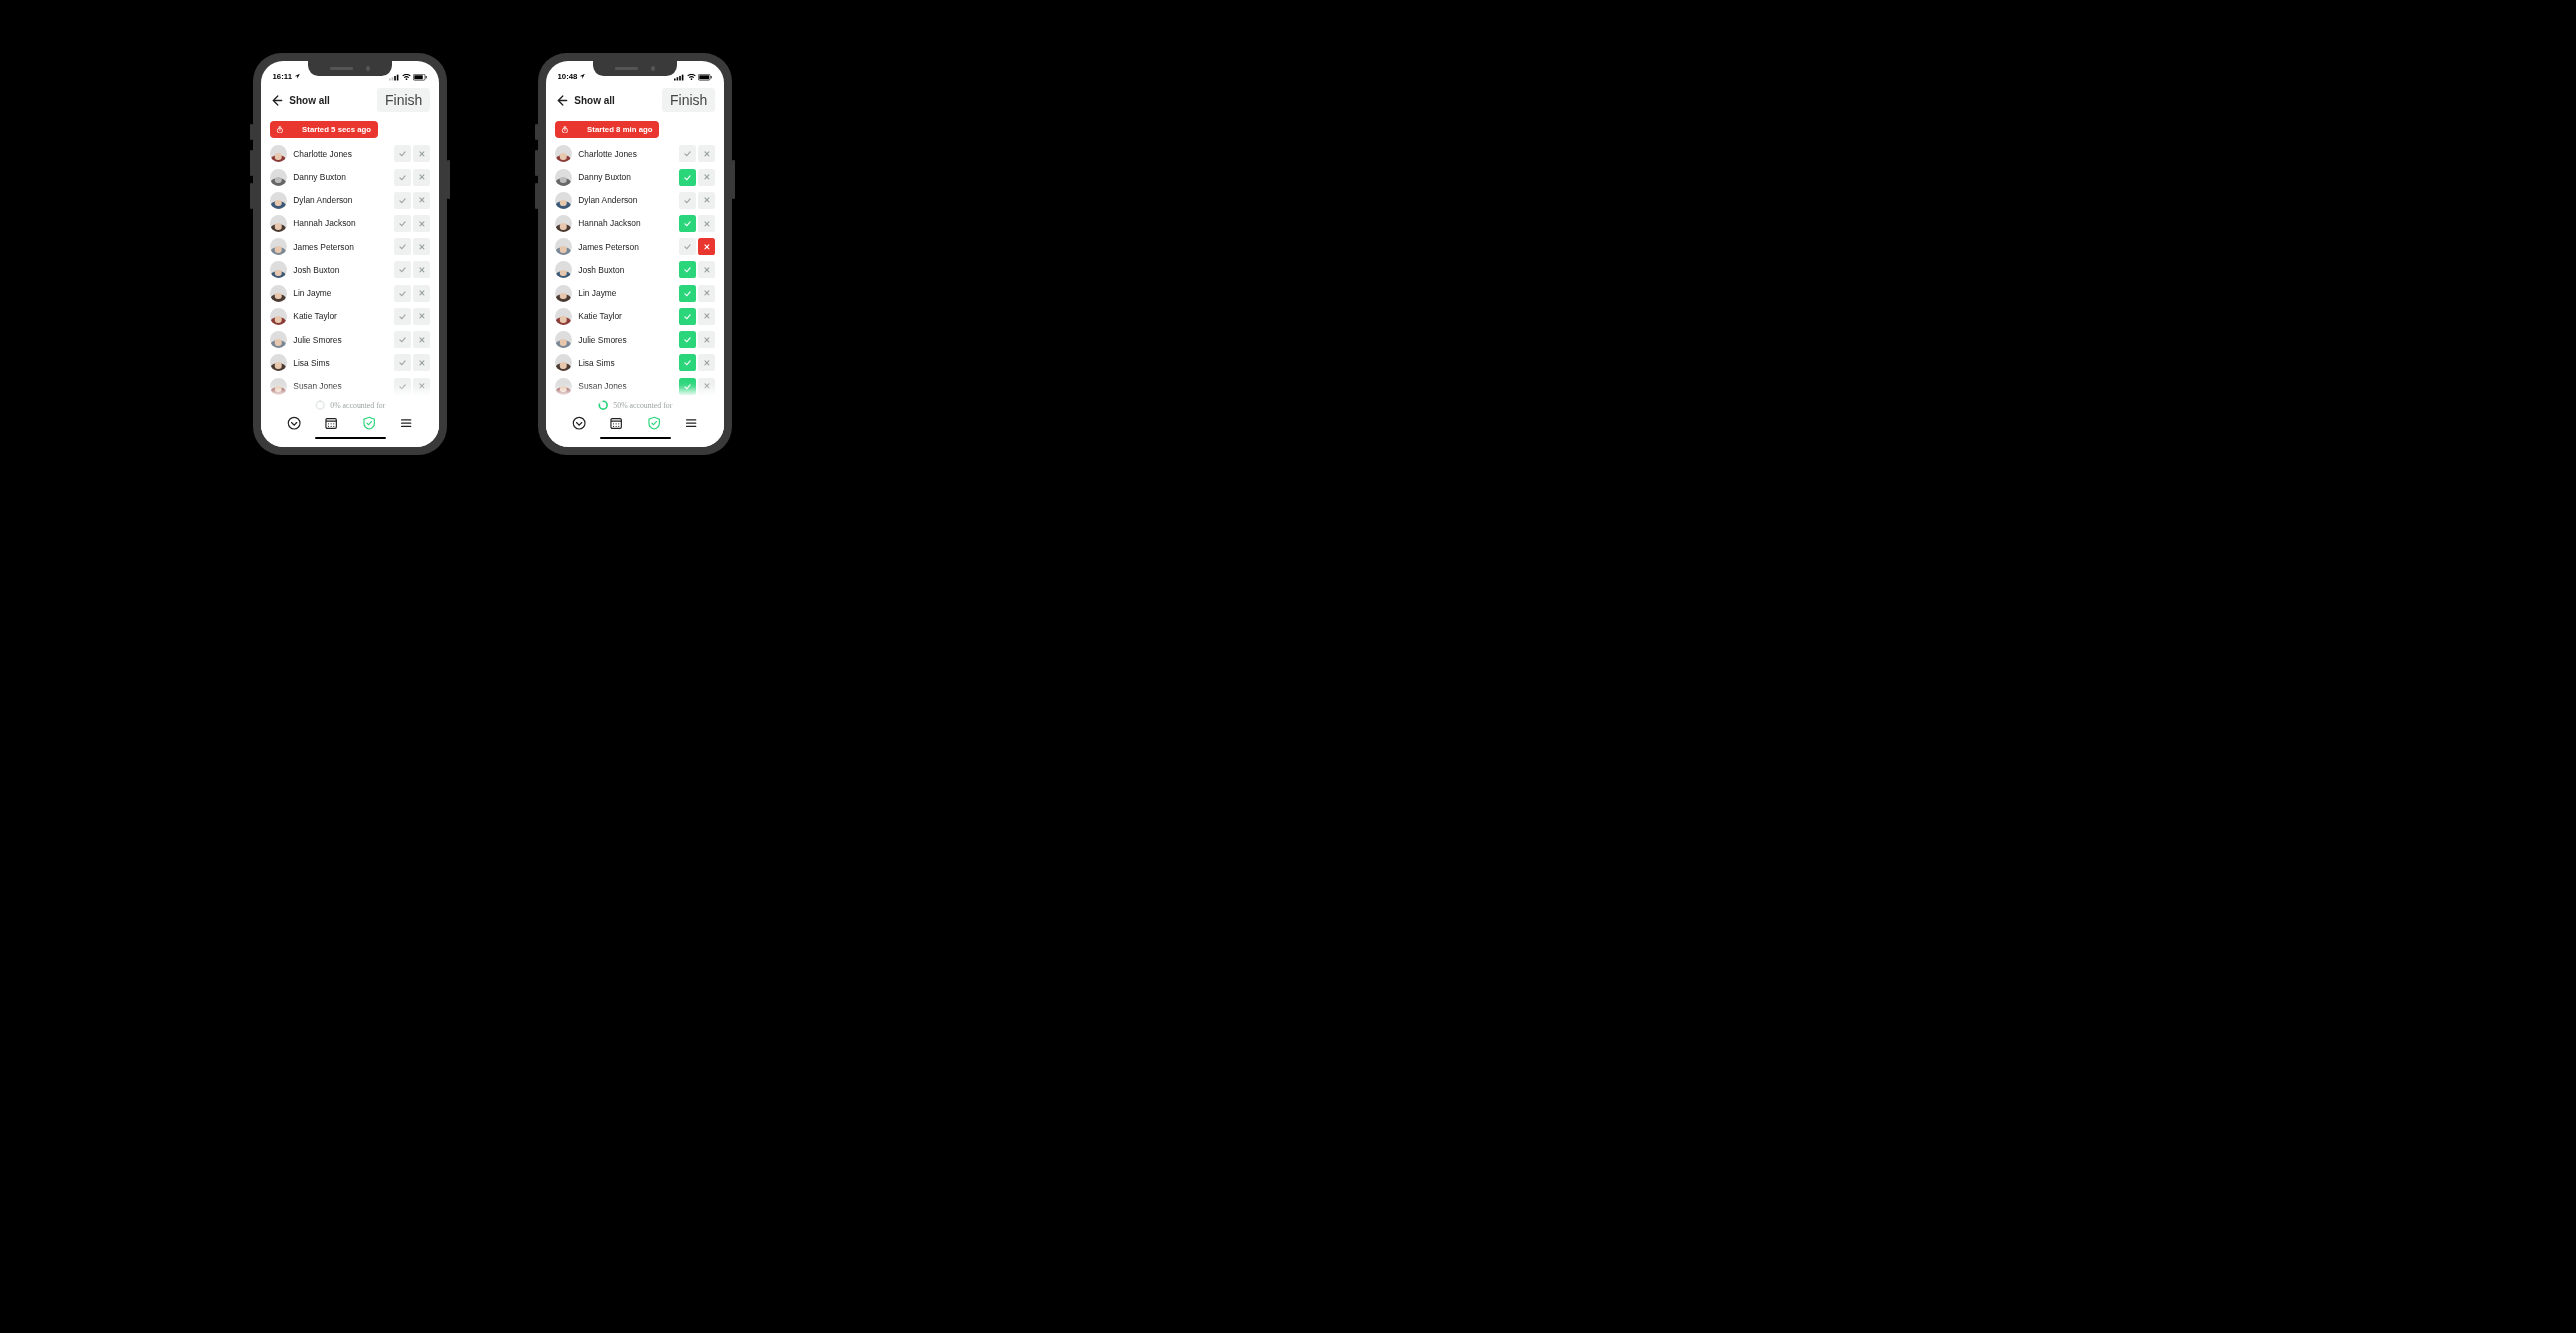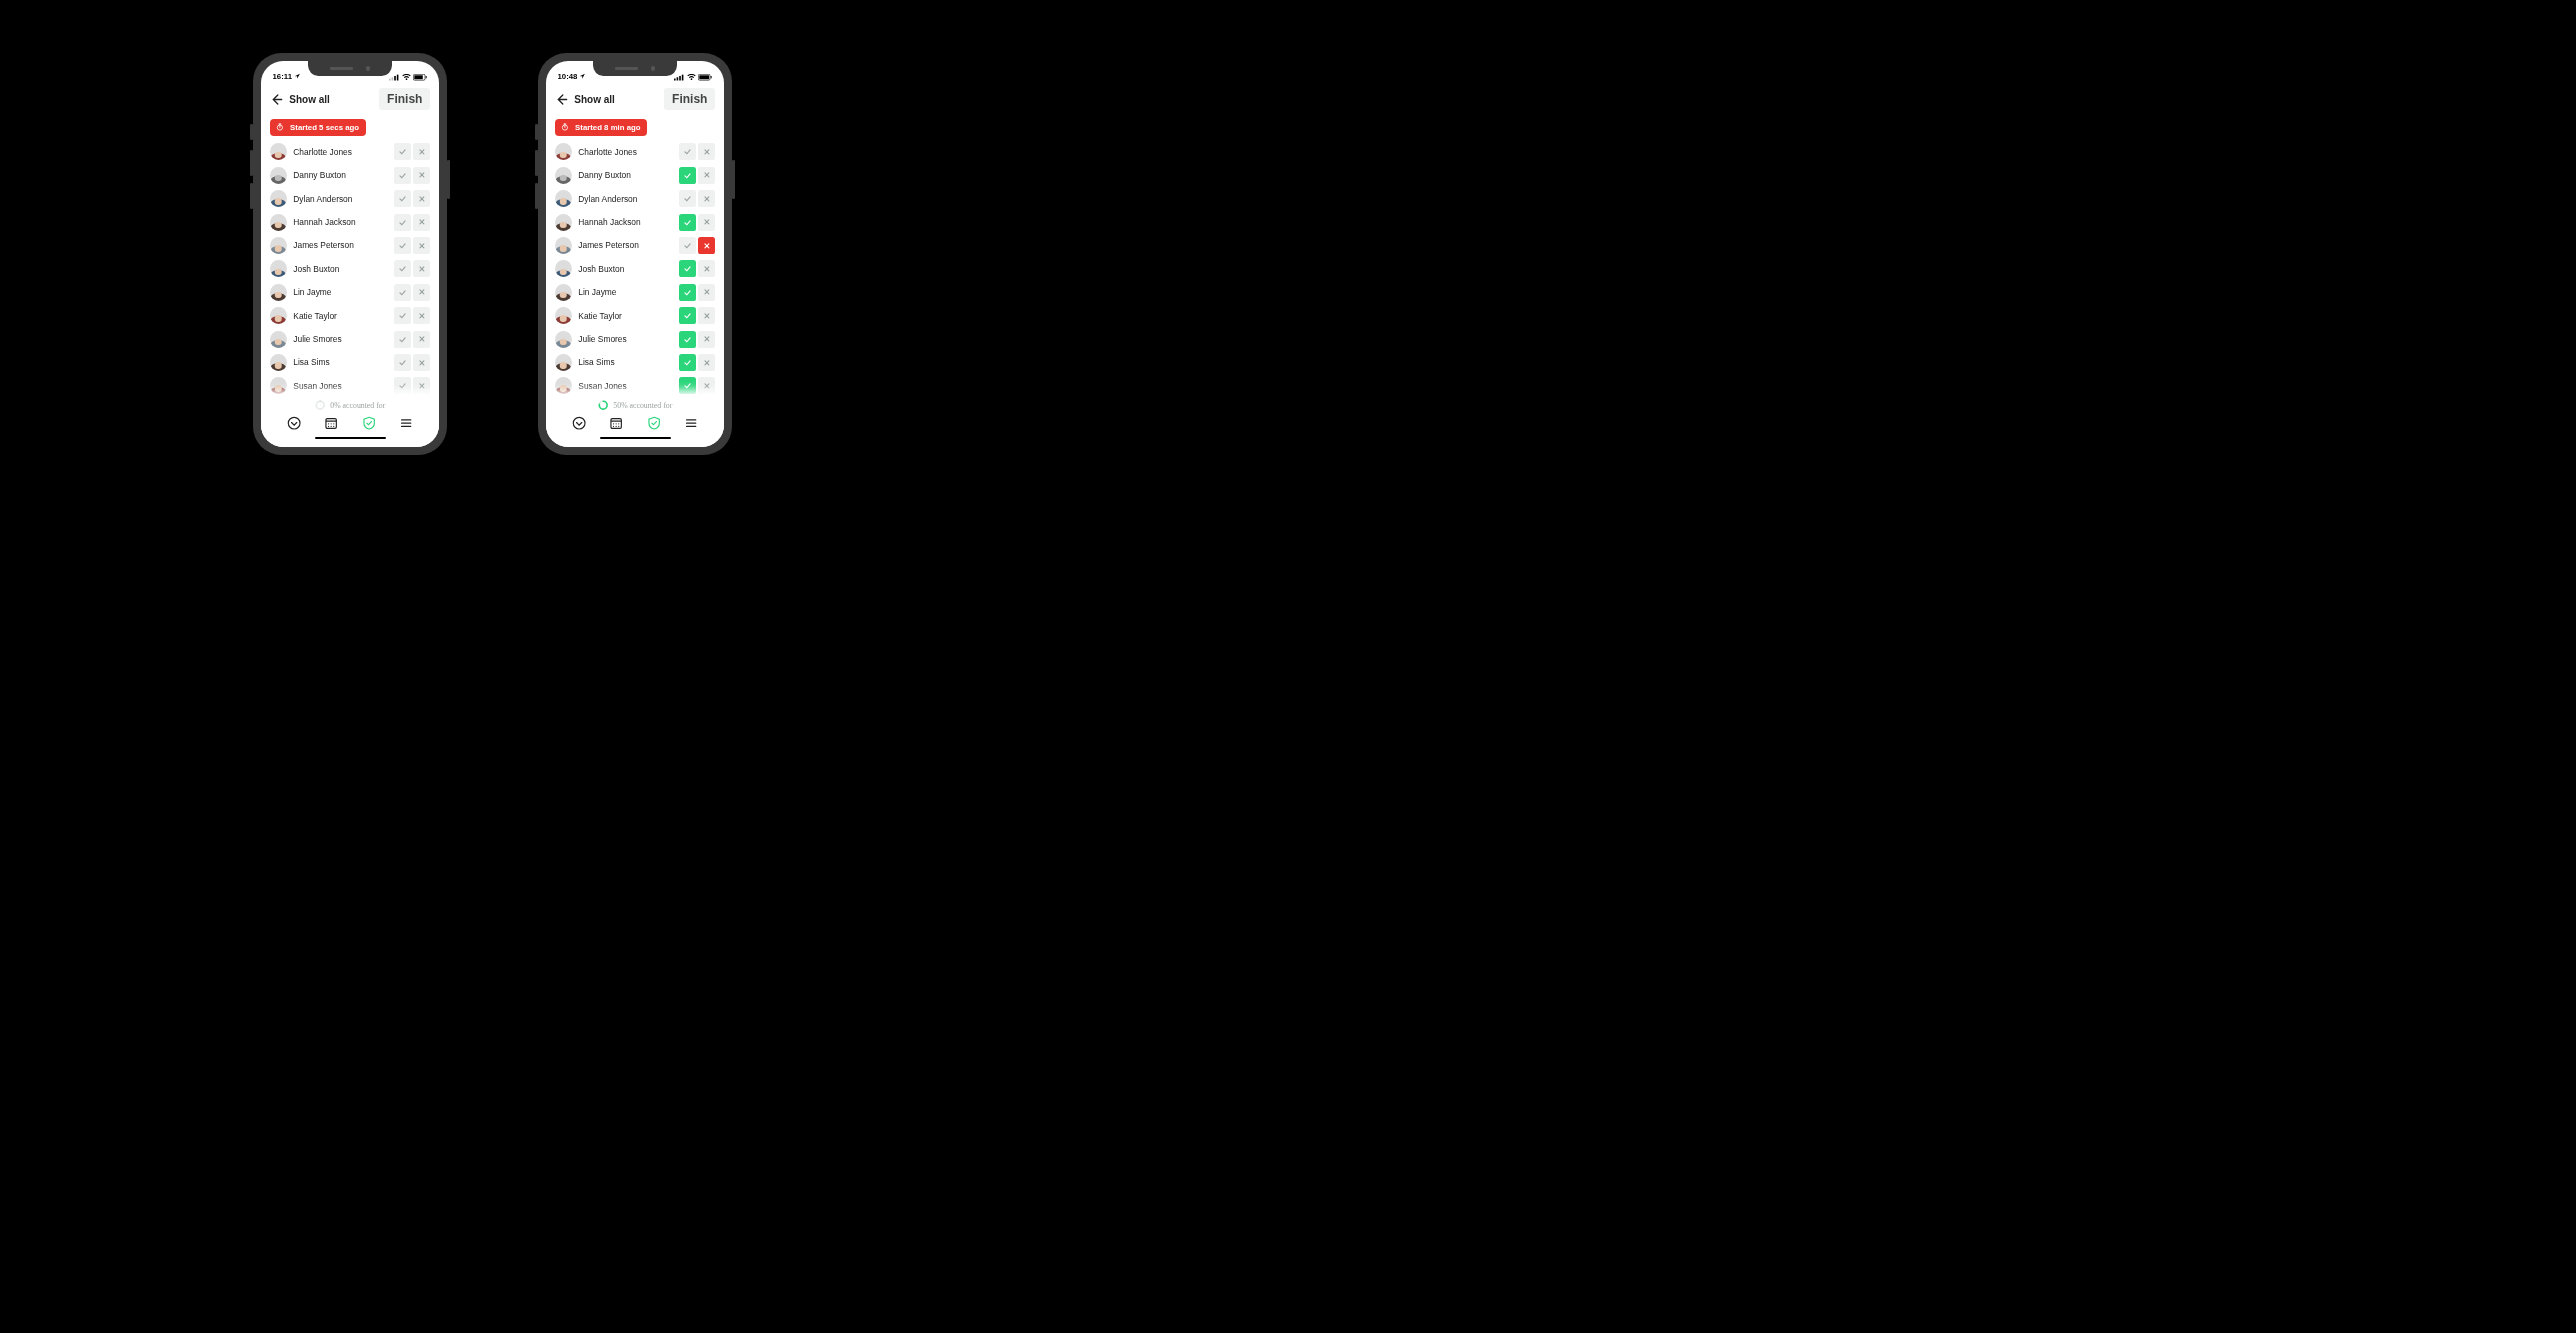--- a/index.html
+++ b/index.html
@@ -64,27 +64,27 @@
   .status-right svg { display:block; }
 
   .header {
     display:flex; align-items:center; justify-content:space-between;
     padding: 6.5px 9px;
   }
   .header-left{ display:flex; align-items:center; gap:6.5px; }
   .back-icon svg{ display:block; }
   .title { font-size:10px; font-weight:700; color:#222; }
   .finish-btn {
-    background:#f0f3f2; color:#444; font-size:12px; font-weight:700;
+    background:#f0f3f2; color:#444; font-size:14px; font-weight:400;
     border:none; border-radius:3.2px; padding:3.9px 7.8px;text-align:center;
   }
 
   .banner-wrap { padding: 2.6px 9px 6.5px 9px; }
   .banner {
-    display:inline-flex; align-items:flex-start; gap:6px;
+    display:inline-flex; align-items:center; gap:18px;
     background:#e9362f; color:#fff; font-size:7.8px; font-weight:600;
     border-radius:3.9px; padding:3.9px 6.5px;
   }
 
   .list {
     flex:1; overflow:hidden; padding: 0 9px;
     display:flex; flex-direction:column; gap:4.5px;
   }
   .row {
     display:flex; align-items:center; gap:6.5px;

